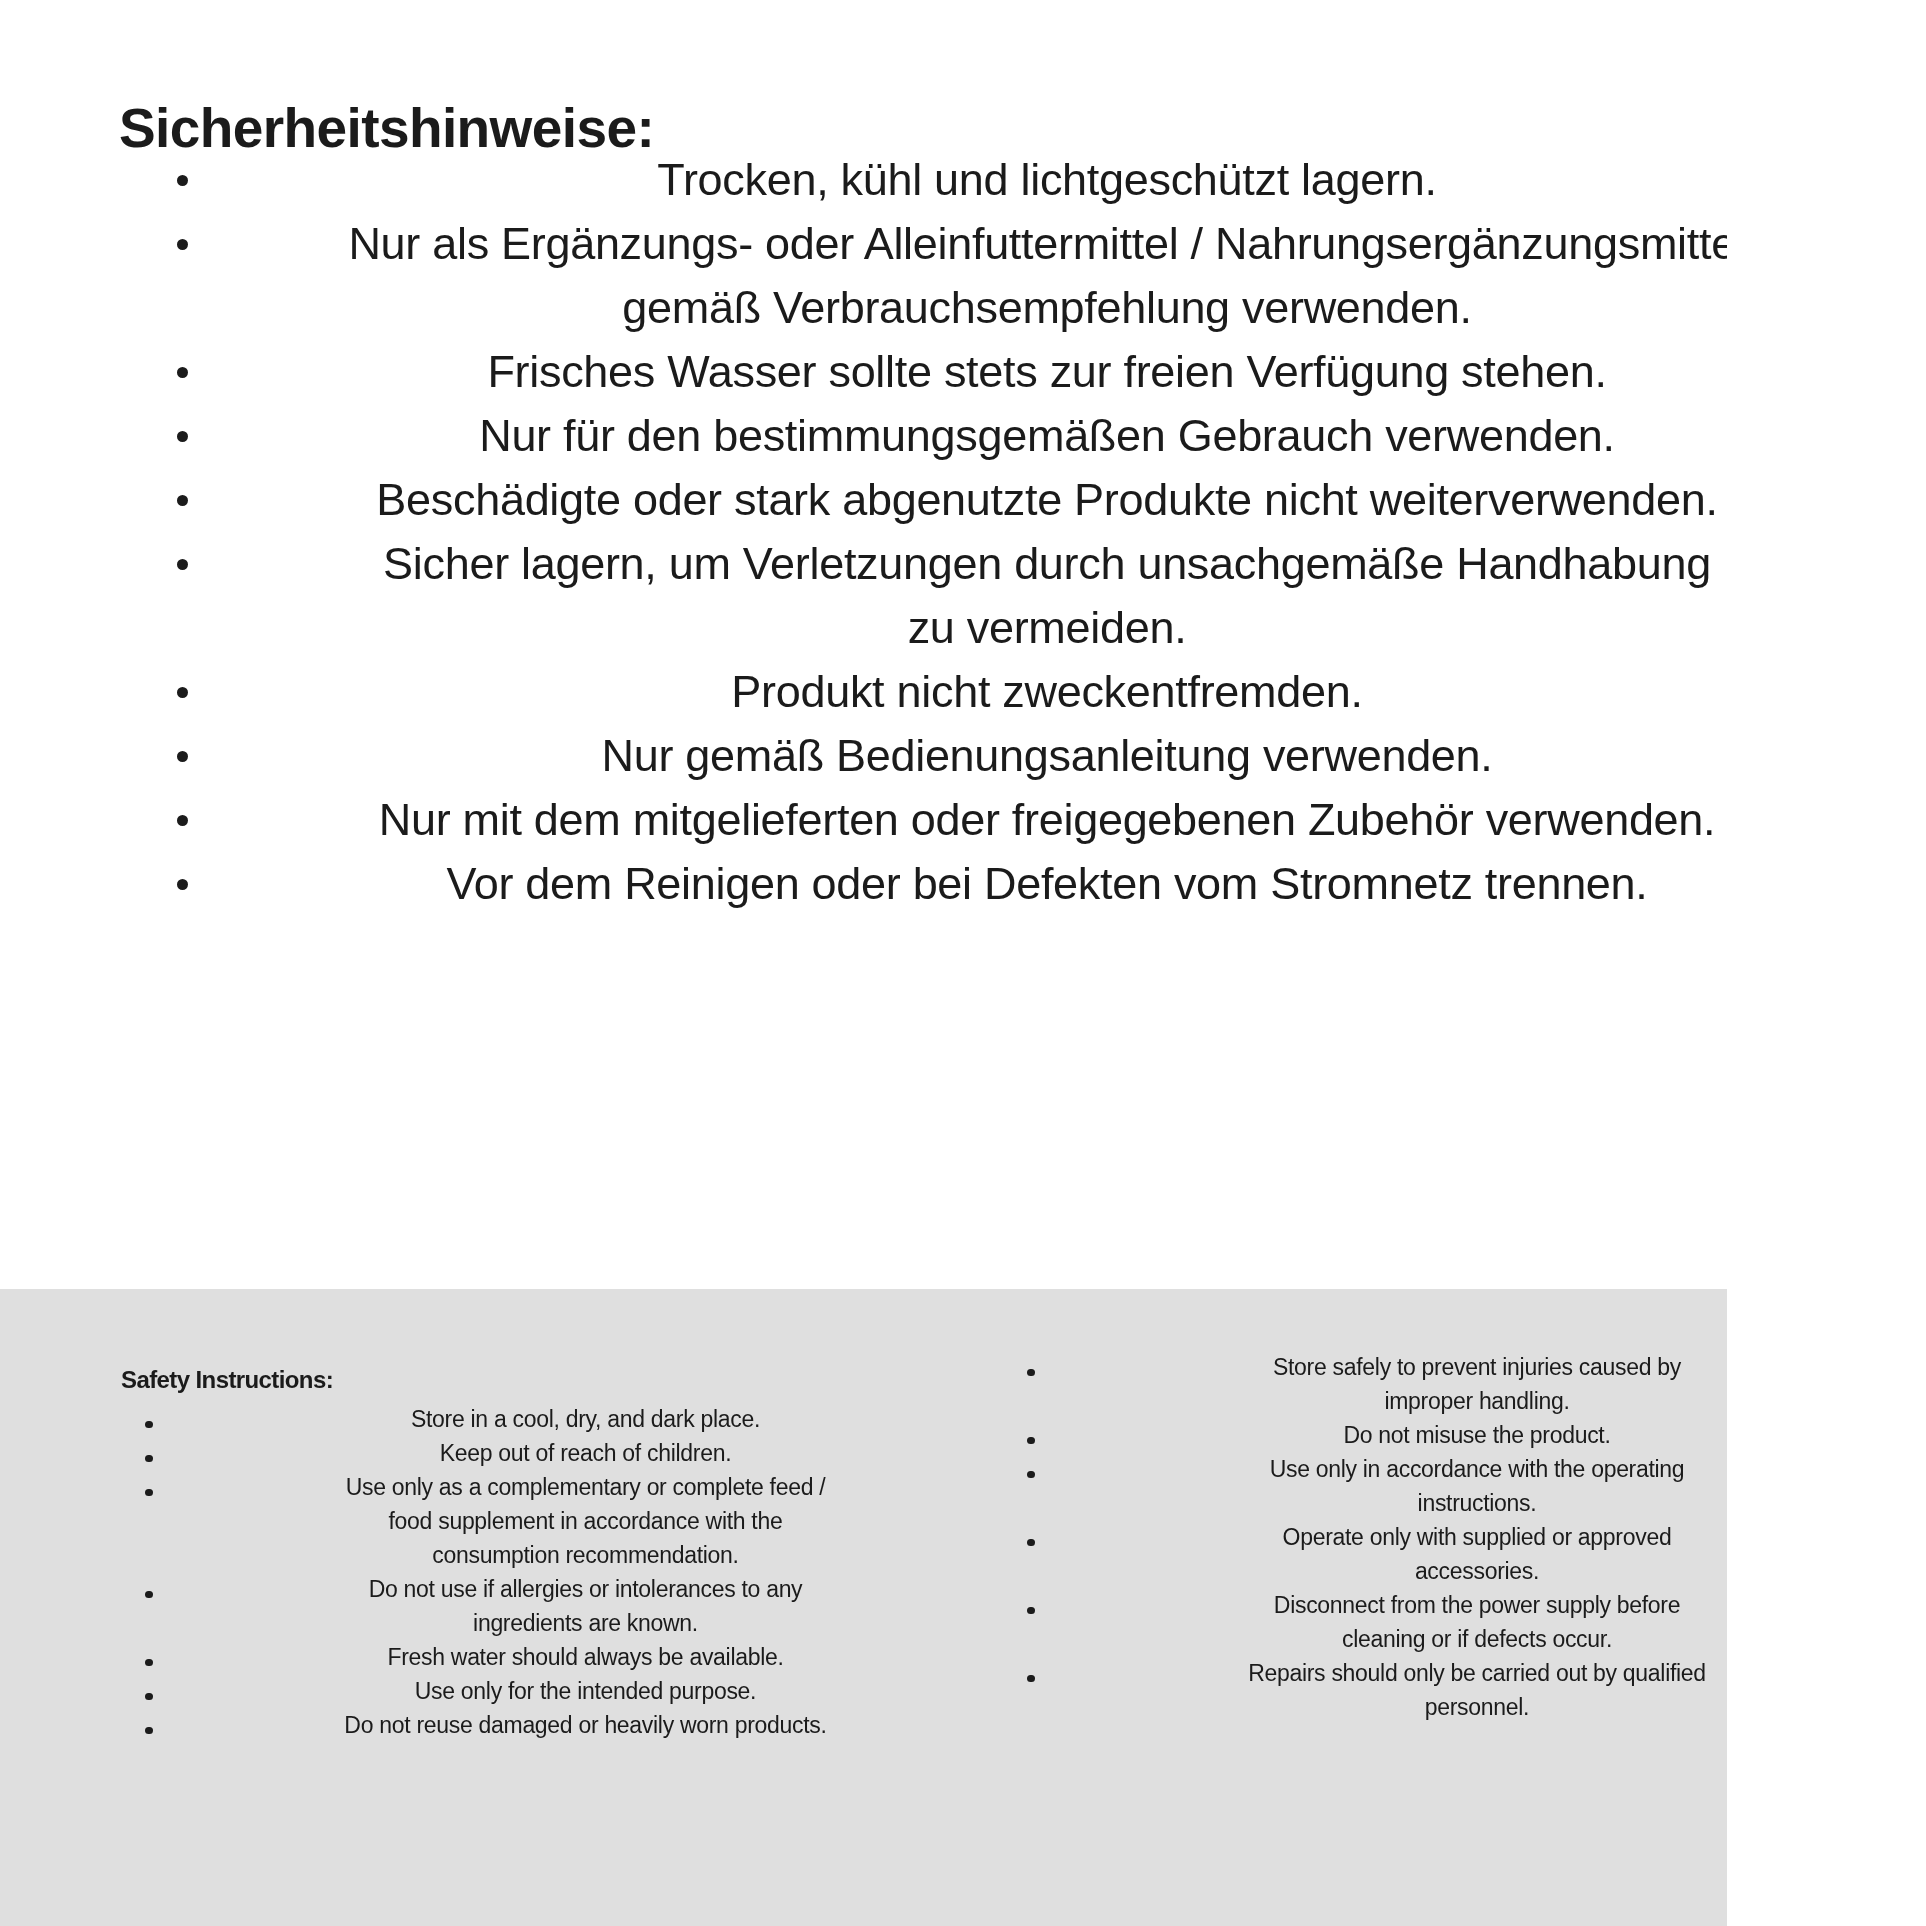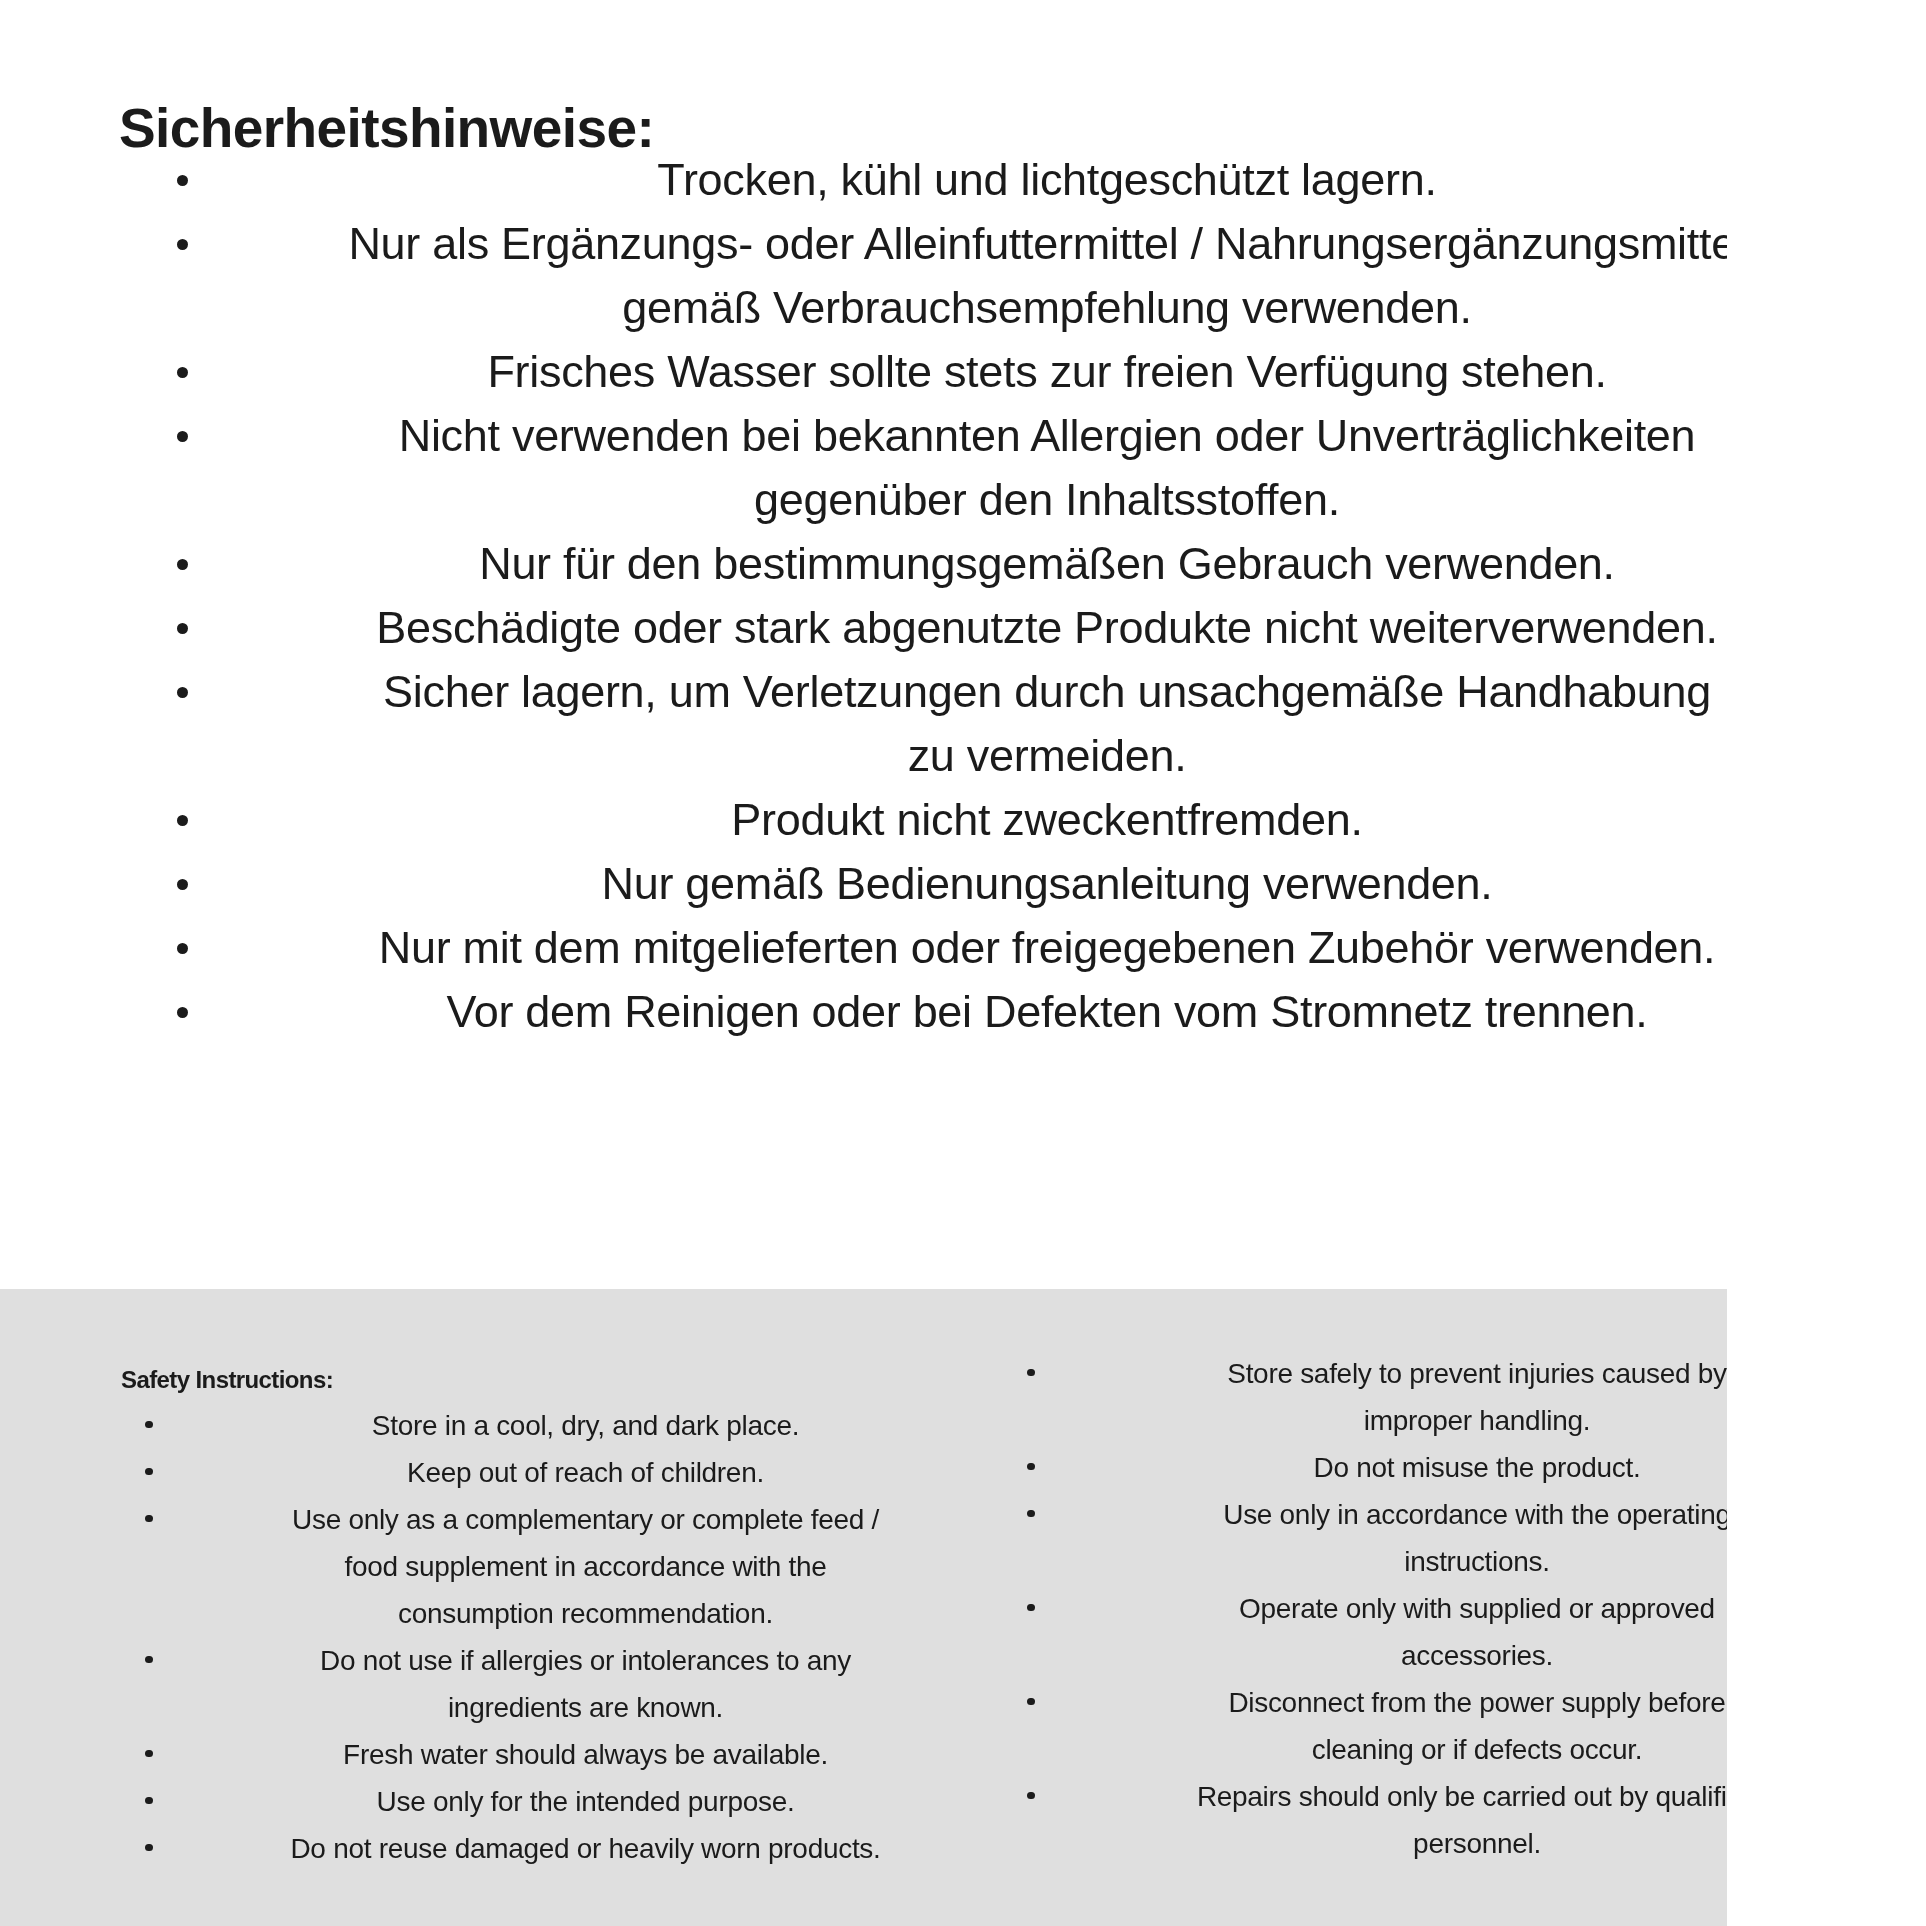--- a/index.html
+++ b/index.html
@@ -31,21 +31,21 @@
   #de-list li::before {
     content:""; position:absolute; left:-29.5px; top:27px;
     width:11px; height:11px; border-radius:50%;
     background:currentColor;
   }
   .title-en {
     position:absolute; left:121px; top:1348px;
     font-size:24px; font-weight:700; line-height:1;
     letter-spacing:-0.6px; white-space:nowrap;
   }
-  .en-list { font-size:28px; line-height:47px; letter-spacing:-0.3px; }
+  .en-list { font-size:23px; line-height:34px; letter-spacing:-0.3px; }
   #en-left  { left:161px;  top:1398px; width:841px; }
   #en-right { left:1043px; top:1346px; width:860px; }
   .en-list li { position:relative; white-space:pre-line; }
   .en-list li::before {
     content:""; position:absolute; left:-20px; top:18.6px;
     width:7.7px; height:7.7px; border-radius:50%;
     background:currentColor;
   }
 </style>
 </head>
@@ -53,22 +53,20 @@
 
 <div id="page">
 
   <h1 class="title-de">Sicherheitshinweise:</h1>
 
   <ul id="de-list" class="blist">
       <li>Trocken, kühl und lichtgeschützt lagern.</li>
       <li>Nur als Ergänzungs- oder Alleinfuttermittel / Nahrungsergänzungsmittel
 gemäß Verbrauchsempfehlung verwenden.</li>
       <li>Frisches Wasser sollte stets zur freien Verfügung stehen.</li>
-      <li>Nicht verwenden bei bekannten Allergien oder Unverträglichkeiten
-gegenüber den Inhaltsstoffen.</li>
       <li>Nur für den bestimmungsgemäßen Gebrauch verwenden.</li>
       <li>Beschädigte oder stark abgenutzte Produkte nicht weiterverwenden.</li>
       <li>Sicher lagern, um Verletzungen durch unsachgemäße Handhabung
 zu vermeiden.</li>
       <li>Produkt nicht zweckentfremden.</li>
       <li>Nur gemäß Bedienungsanleitung verwenden.</li>
       <li>Nur mit dem mitgelieferten oder freigegebenen Zubehör verwenden.</li>
       <li>Vor dem Reinigen oder bei Defekten vom Stromnetz trennen.</li>
     </ul>
 

